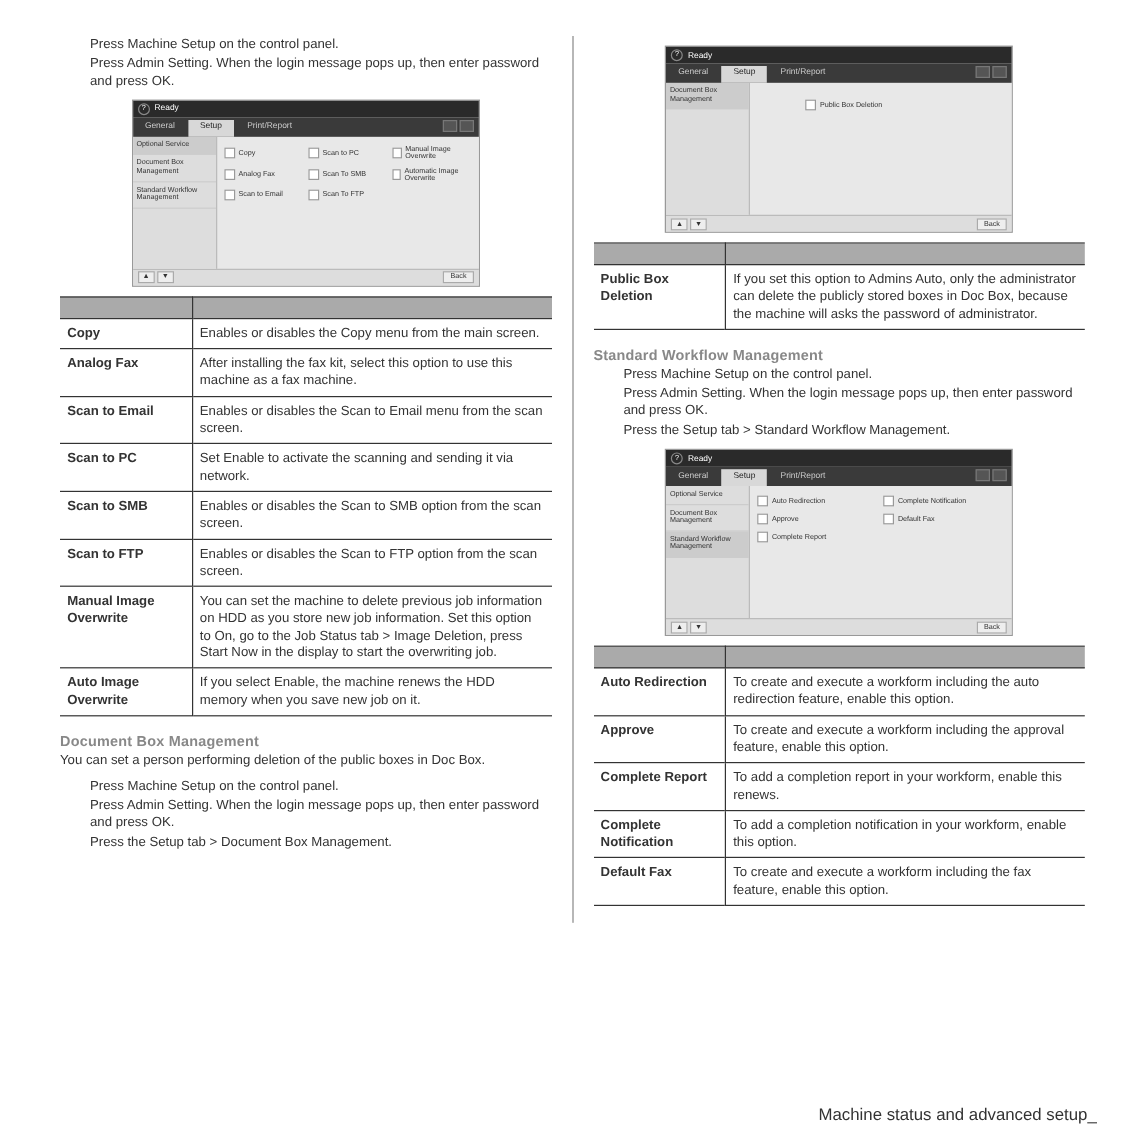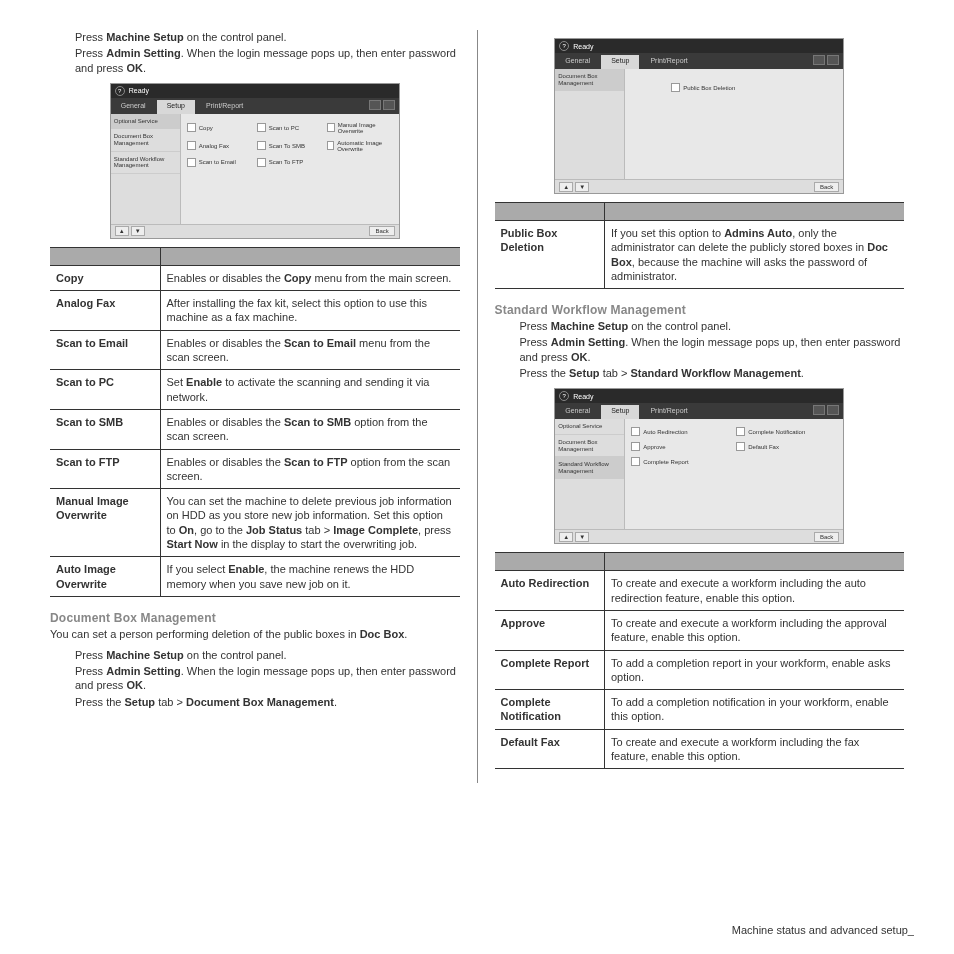--- a/index.html
+++ b/index.html
@@ -1,21 +1,21 @@
 <!DOCTYPE html>
 <html><head>
 <meta charset="utf-8">
 <style>
   * { margin: 0; padding: 0; box-sizing: border-box; }
   body { width: 954px; height: 954px; font-family: Arial, Helvetica, sans-serif; font-size: 11px; color: #333; background: #fff; position: relative; }
   .page { display: flex; padding: 30px 35px 10px 35px; }
   .col { width: 50%; padding: 0 15px; }
   .divider { border-left: 1px solid #888; margin: 0 2px; }
   .instr { padding-left: 25px; margin-bottom: 2px; line-height: 1.3; }
-  b { font-weight: bold; }
+  b { font-weight: normal; }
 
   
   .shot { margin: 8px auto; width: 290px; border: 1px solid #999; background: #e8e8e8; font-size: 7px; }
   .shot-bar { background: #2a2a2a; color: #fff; height: 14px; display: flex; align-items: center; padding: 0 4px; }
   .shot-bar .q { width: 10px; height:10px; border:1px solid #888; border-radius:50%; display:flex;align-items:center;justify-content:center;margin-right:4px;font-size:6px;}
   .shot-tabs { background: #3a3a3a; height: 16px; display:flex; align-items:flex-end; position:relative;}
   .shot-tab { height:14px; padding: 2px 10px 0 10px; color:#ccc; margin-right:1px; font-size:7px;}
   .shot-tab.active { background:#d8d8d8; color:#222; }
   .shot-tabs .icons { position:absolute; right:4px; top:2px; display:flex; gap:2px;}
   .shot-tabs .icons span{width:12px;height:10px;background:#555;border:1px solid #777;}
@@ -36,21 +36,21 @@
   table.optbl { width: 100%; border-collapse: collapse; margin: 6px 0 14px 0; font-size: 11px; border-top:1px solid #333;border-bottom:1px solid #333;}
   table.optbl th { background:#aaa; height:18px; border:1px solid #333;border-left:none;border-right:none;}
   table.optbl th:first-child{border-right:1px solid #333;}
   table.optbl td { padding: 5px 6px; vertical-align: top; line-height:1.3;}
   table.optbl td:first-child{width:110px;border-right:1px solid #333;font-weight:bold;}
   table.optbl tr+tr td{border-top:1px solid #333;}
 
   .section-title{color:#888;font-size:12px;margin:12px 0 2px 0;font-weight:bold;letter-spacing:.2px;}
   .intro{margin-bottom:6px;line-height:1.35;}
 
-  .footer{position:absolute;bottom:18px;right:40px;font-size:11px;color:#333;padding-left:10px;}
+  .footer{position:absolute;bottom:18px;right:40px;font-size:14px;color:#333;padding-left:10px;}
 </style>
 </head>
 <body>
 
 <div class="page">
 
   <div class="col">
     <p class="instr"><span>Press </span><b>Machine Setup</b><span> on the control panel.</span></p>
     <p class="instr"><span>Press </span><b>Admin Setting</b><span>. When the login message pops up, then enter password and press </span><b>OK</b><span>.</span></p>
 
@@ -146,21 +146,21 @@
       <tr>
             <td>Scan to SMB</td>
             <td><span>Enables or disables the </span><b>Scan to SMB</b><span> option from the scan screen.</span></td>
           </tr>
       <tr>
             <td>Scan to FTP</td>
             <td><span>Enables or disables the </span><b>Scan to FTP</b><span> option from the scan screen.</span></td>
           </tr>
       <tr>
             <td>Manual Image Overwrite</td>
-            <td><span>You can set the machine to delete previous job information on HDD as you store new job information. Set this option to </span><b>On</b><span>, go to the </span><b>Job Status</b><span> tab &gt; </span><b>Image Complete</b><span>, press </span><b>Start Now</b><span> in the display to start the overwriting job.</span></td>
+            <td><span>You can set the machine to delete previous job information on HDD as you store new job information. Set this option to </span><b>On</b><span>, go to the </span><b>Job Status</b><span> tab &gt; </span><b>Image Deletion</b><span>, press </span><b>Start Now</b><span> in the display to start the overwriting job.</span></td>
           </tr>
       <tr>
             <td>Auto Image Overwrite</td>
             <td><span>If you select </span><b>Enable</b><span>, the machine renews the HDD memory when you save new job on it.</span></td>
           </tr>
     </tbody>
       </table>
 
     <div class="section-title">Document Box Management</div>
     <p class="intro"><span>You can set a person performing deletion of the public boxes in </span><b>Doc Box</b><span>.</span></p>
@@ -289,21 +289,21 @@
       <tr>
             <td>Auto Redirection</td>
             <td>To create and execute a workform including the auto redirection feature, enable this option.</td>
           </tr>
       <tr>
             <td>Approve</td>
             <td>To create and execute a workform including the approval feature, enable this option.</td>
           </tr>
       <tr>
             <td>Complete Report</td>
-            <td>To add a completion report in your workform, enable asks option.</td>
+            <td>To add a completion report in your workform, enable this renews.</td>
           </tr>
       <tr>
             <td>Complete Notification</td>
             <td>To add a completion notification in your workform, enable this option.</td>
           </tr>
       <tr>
             <td>Default Fax</td>
             <td>To create and execute a workform including the fax feature, enable this option.</td>
           </tr>
     </tbody>

